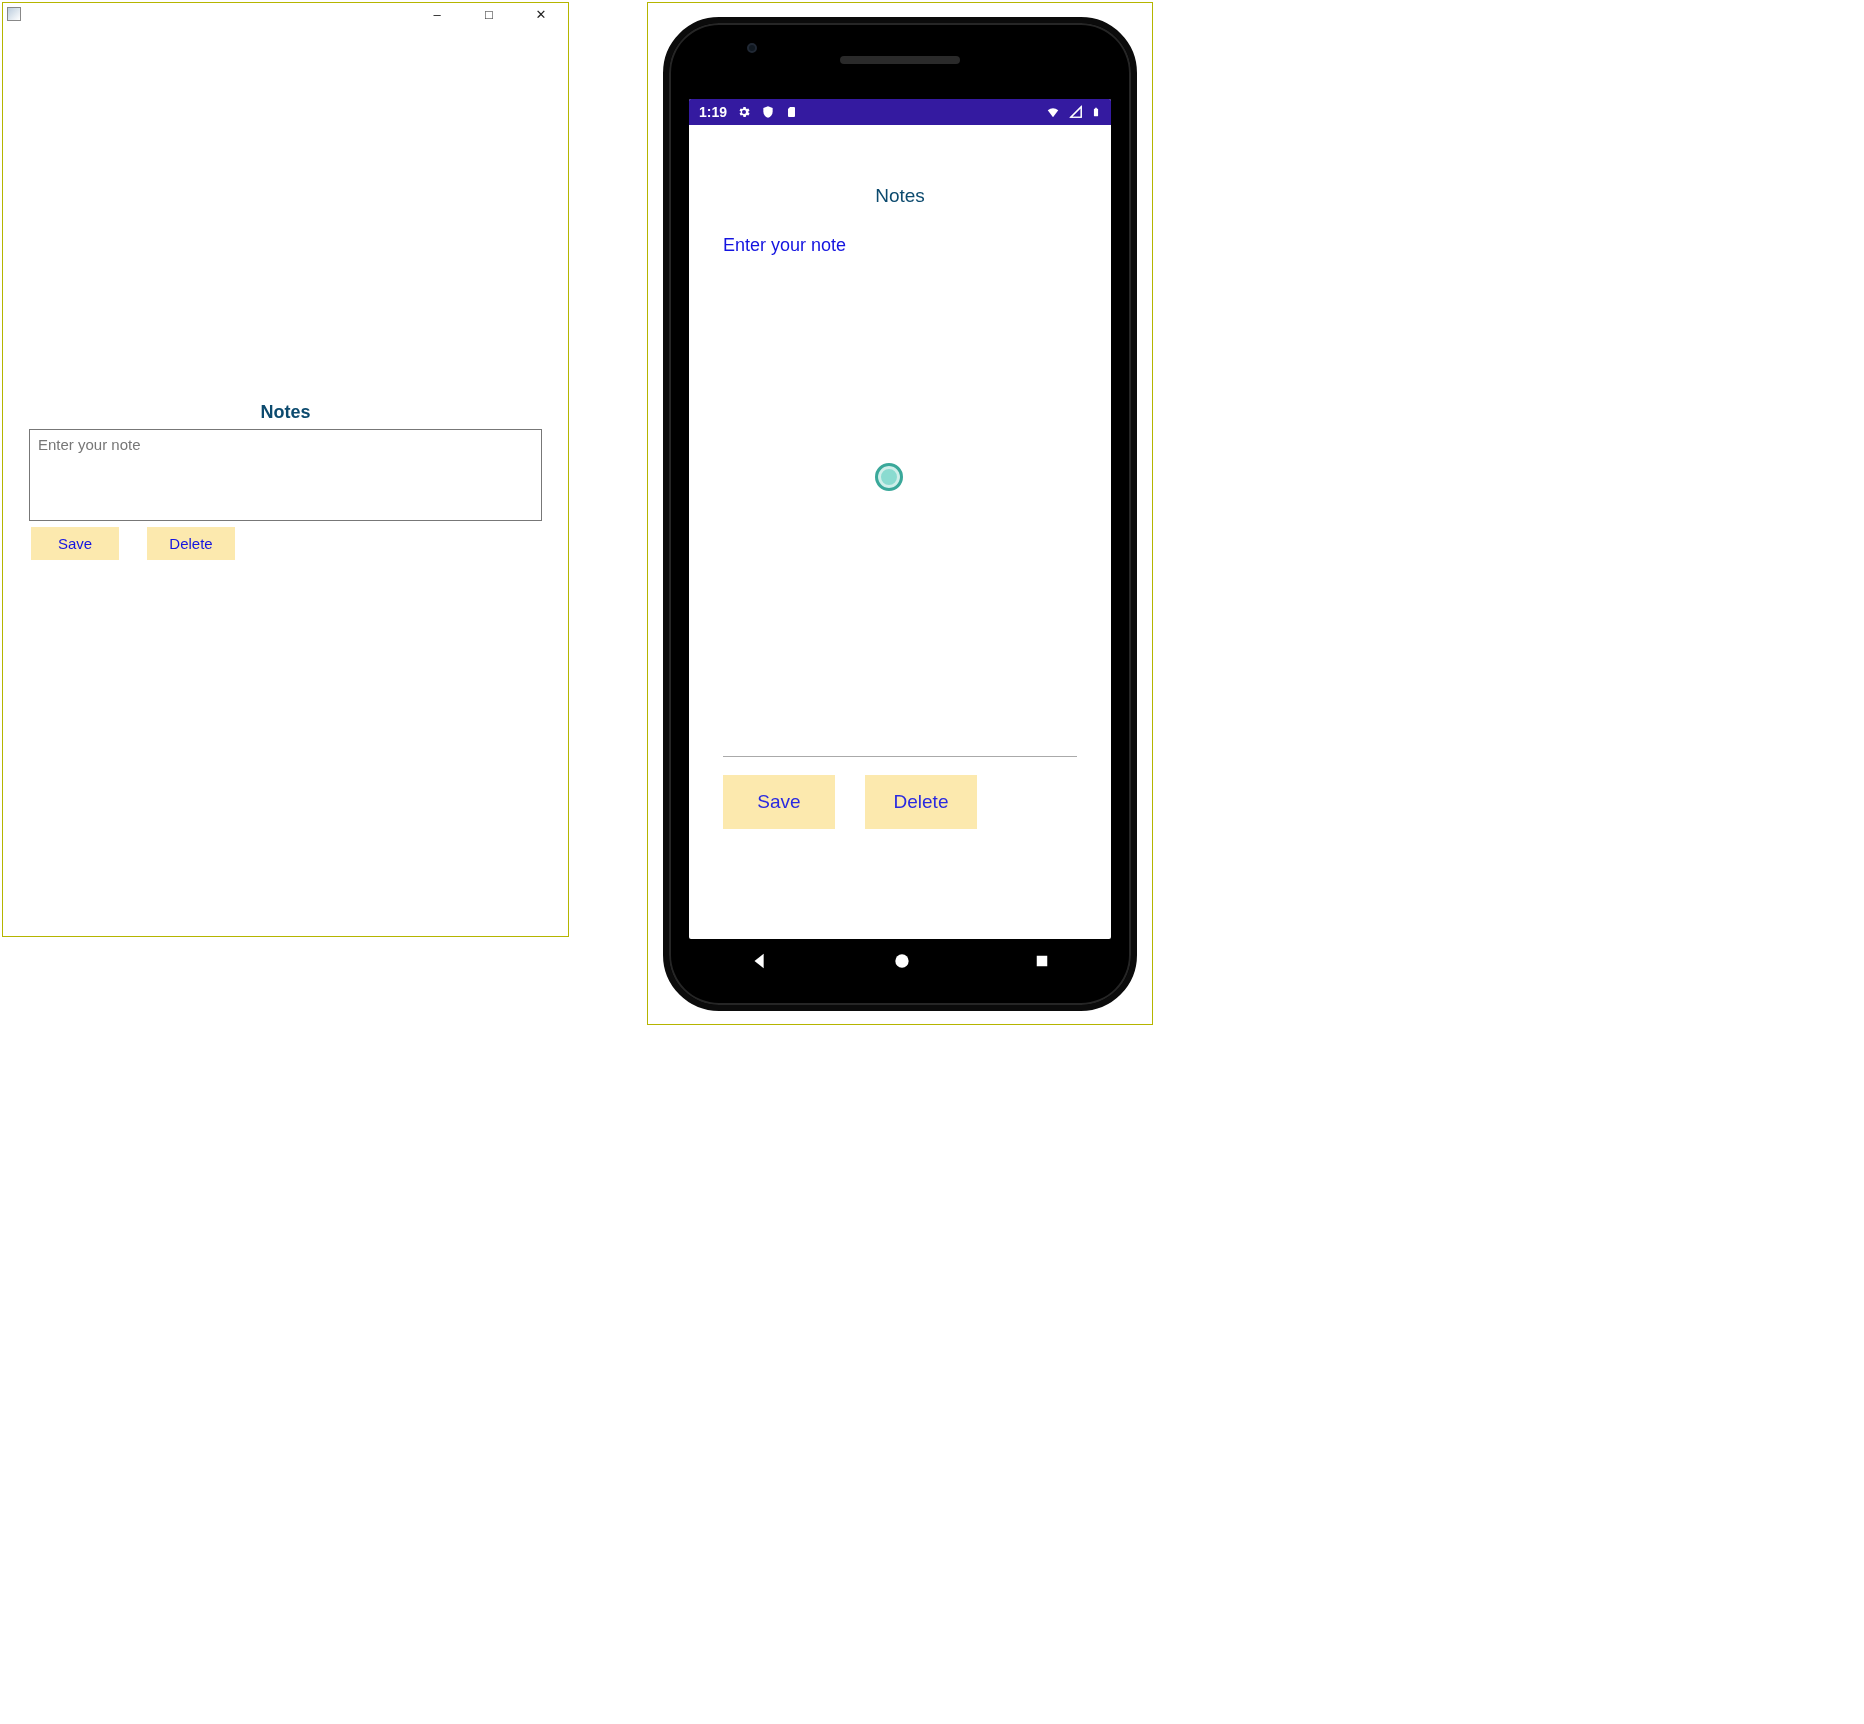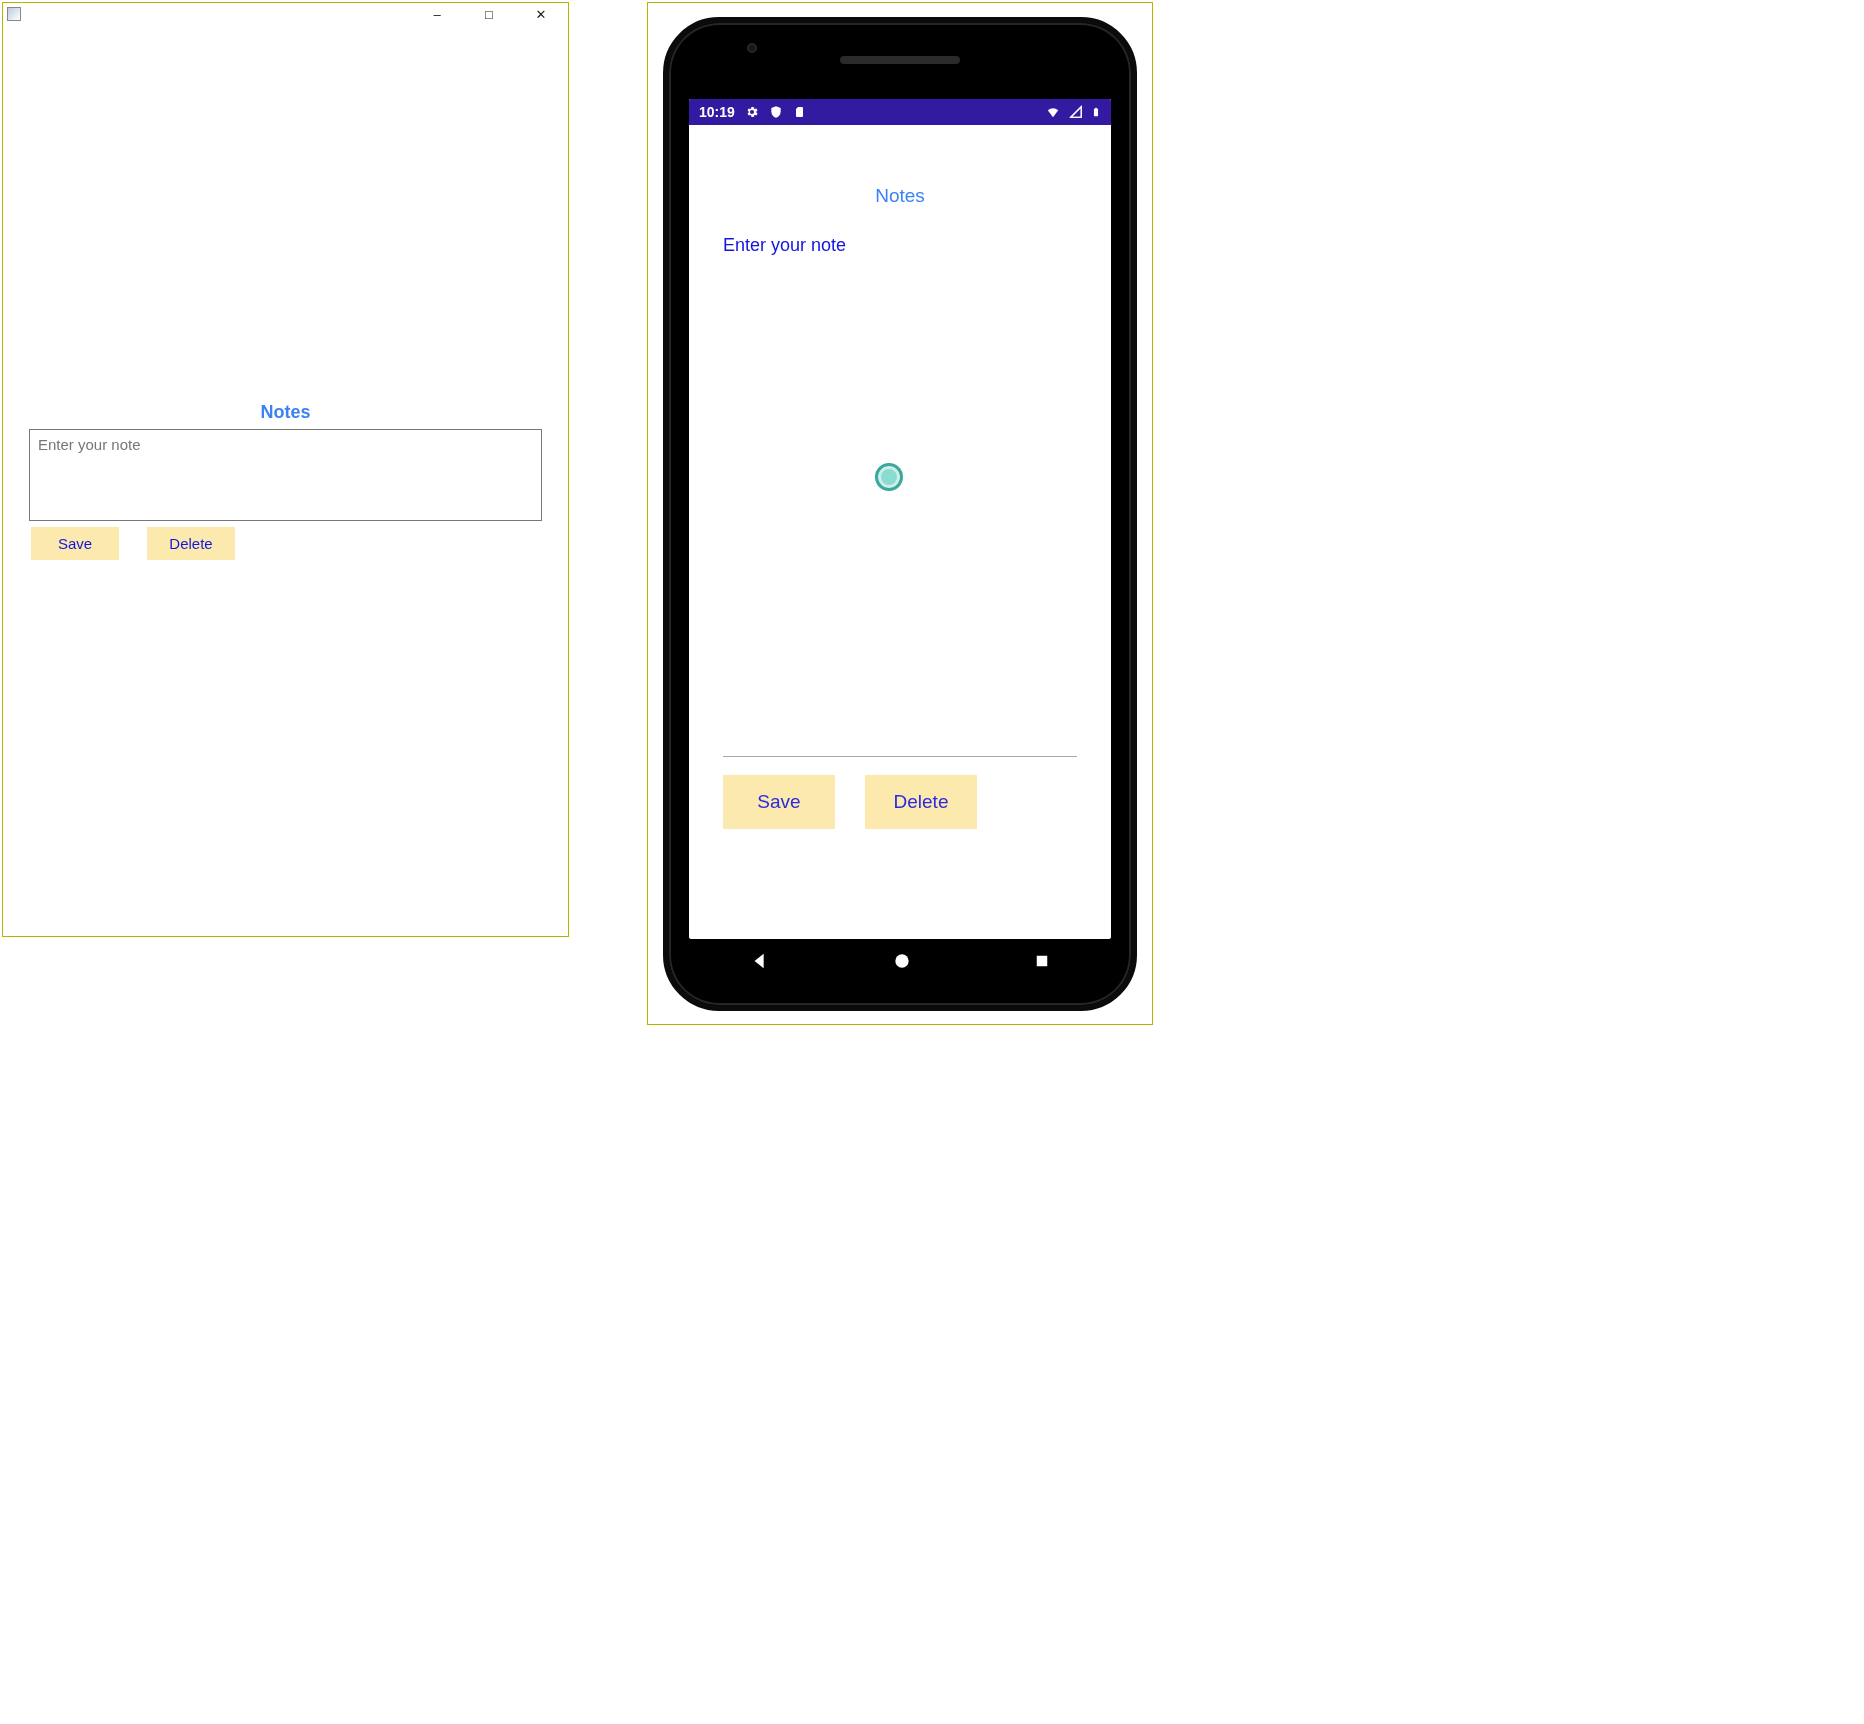--- a/index.html
+++ b/index.html
@@ -44,21 +44,21 @@
     }
     .desktop-body {
       flex: 1;
       display: flex;
       flex-direction: column;
       justify-content: center;
       padding: 0 26px;
     }
     .notes-title {
       text-align: center;
-      color: #3b82f6;
+      color: #0c4a6e;
       font-weight: 600;
       font-size: 18px;
       margin-bottom: 6px;
     }
     .note-textarea {
       width: 100%;
       height: 92px;
       border: 1px solid #777;
       resize: none;
       font-size: 15px;
@@ -206,21 +206,21 @@
   <div class="phone">
     <div class="phone-top">
       <div class="speaker"></div>
     </div>
     <div class="camera"></div>
     <div class="phone-side-btn"></div>
 
     <div class="phone-screen">
       <div class="status-bar">
         <div class="status-left">
-          <span>10:19</span>
+          <span>1:19</span>
           <span class="ico">
             <svg width="14" height="14" viewBox="0 0 24 24" fill="#fff">
                 <path d="M19.4 13a7.5 7.5 0 0 0 .1-1 7.5 7.5 0 0 0-.1-1l2.1-1.6-2-3.5-2.5 1a7.6 7.6 0 0 0-1.7-1l-.4-2.6h-4l-.4 2.6a7.6 7.6 0 0 0-1.7 1l-2.5-1-2 3.5L6.5 11a7.5 7.5 0 0 0-.1 1 7.5 7.5 0 0 0 .1 1l-2.1 1.6 2 3.5 2.5-1a7.6 7.6 0 0 0 1.7 1l.4 2.6h4l.4-2.6a7.6 7.6 0 0 0 1.7-1l2.5 1 2-3.5Zm-7.4 2.5A3.5 3.5 0 1 1 15.5 12 3.5 3.5 0 0 1 12 15.5Z"></path>
               </svg>
           </span>
           <span class="ico">
             <svg width="14" height="14" viewBox="0 0 24 24" fill="#fff">
                 <path d="M12 2 4 5v6c0 5 3.4 9.7 8 11 4.6-1.3 8-6 8-11V5Z"></path>
               </svg>
           </span>

